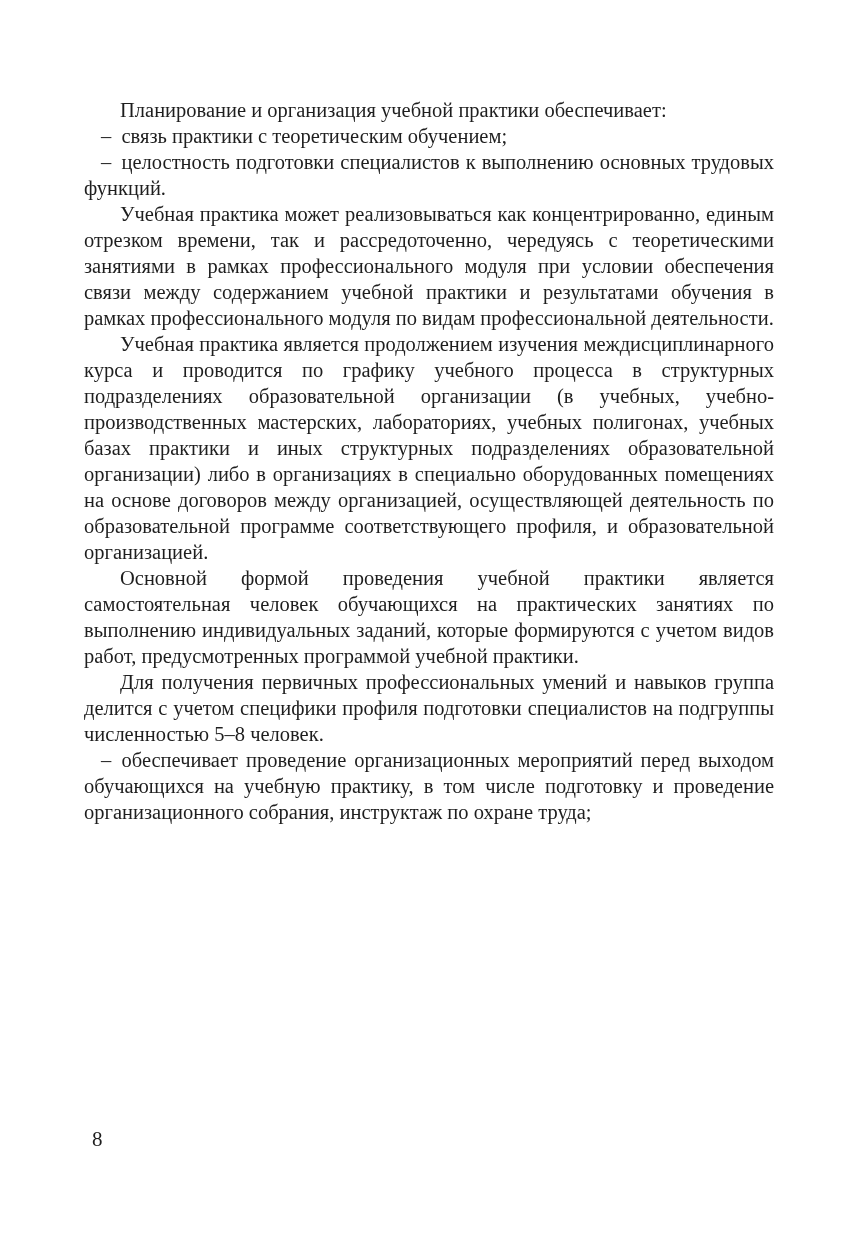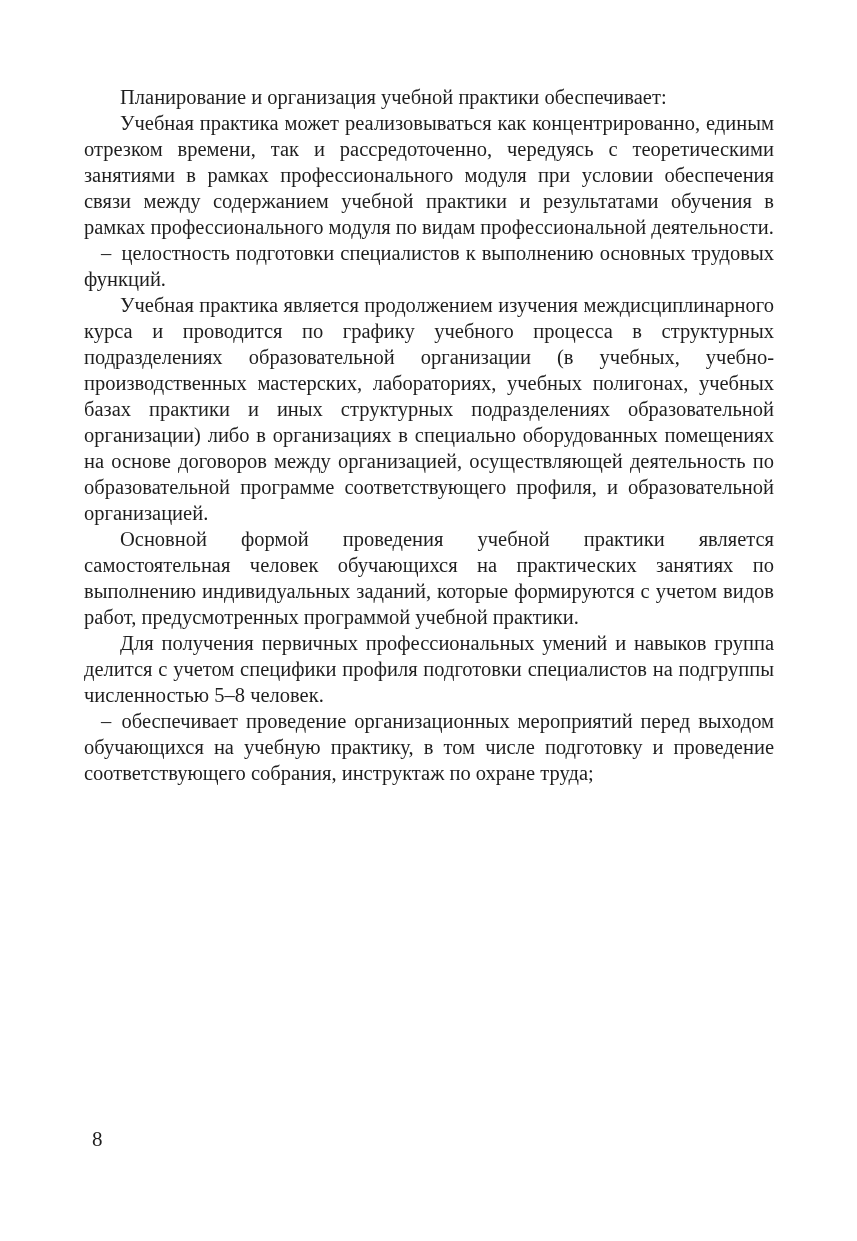--- a/index.html
+++ b/index.html
@@ -12,21 +12,21 @@
     width: 857px;
     height: 1241px;
     background: #ffffff;
     overflow: hidden;
     font-family: "Liberation Serif", "DejaVu Serif", serif;
     color: #1e1e1e;
   }
   .text-block {
     position: absolute;
     left: 84px;
-    top: 84px;
+    top: 97px;
     width: 690px;
     font-size: 20.5px;
     line-height: 26px;
     text-align: justify;
     hyphens: auto;
     -webkit-hyphens: auto;
   }
   p.para {
     margin: 0;
     padding: 0;
@@ -44,21 +44,22 @@
     font-size: 21px;
     line-height: 26px;
   }
 </style>
 </head>
 <body>
 
 <div class="page">
   <main class="text-block" lang="ru">
       <p class="para indent">Планирование и организация учебной практики обеспечивает:</p>
+      <p class="para bullet">– связь практики с теоретическим обучением;</p>
+      <p class="para bullet">– целостность подготовки специалистов к выполнению основных трудовых функций.</p>
       <p class="para indent">Учебная практика может реализовываться как концентрированно, единым отрезком времени, так и рассредоточенно, чередуясь с теоретическими занятиями в рамках профессионального модуля при условии обеспечения связи между содержанием учебной практики и результатами обучения в рамках профессионального модуля по видам профессиональной деятельности.</p>
-      <p class="para bullet">– целостность подготовки специалистов к выполнению основных трудовых функций.</p>
       <p class="para indent">Учебная практика является продолжением изучения междисциплинарного курса и проводится по графику учебного процесса в структурных подразделениях образовательной организации (в учебных, учебно-производственных мастерских, лабораториях, учебных полигонах, учебных базах практики и иных структурных подразделениях образовательной организации) либо в организациях в специально оборудованных помещениях на основе договоров между организацией, осуществляющей деятельность по образовательной программе соответствующего профиля, и образовательной организацией.</p>
       <p class="para indent">Основной формой проведения учебной практики является самостоятельная человек обучающихся на практических занятиях по выполнению индивидуальных заданий, которые формируются с учетом видов работ, предусмотренных программой учебной практики.</p>
       <p class="para indent">Для получения первичных профессиональных умений и навыков группа делится с учетом специфики профиля подготовки специалистов на подгруппы численностью 5–8 человек.</p>
-      <p class="para bullet">– обеспечивает проведение организационных мероприятий перед выходом обучающихся на учебную практику, в том числе подготовку и проведение соответствующего собрания, инструктаж по охране труда;</p>
+      <p class="para bullet">– обеспечивает проведение организационных мероприятий перед выходом обучающихся на учебную практику, в том числе подготовку и проведение организационного собрания, инструктаж по охране труда;</p>
     </main>
   <div class="page-number">8</div>
 </div>
 
 </body></html>

